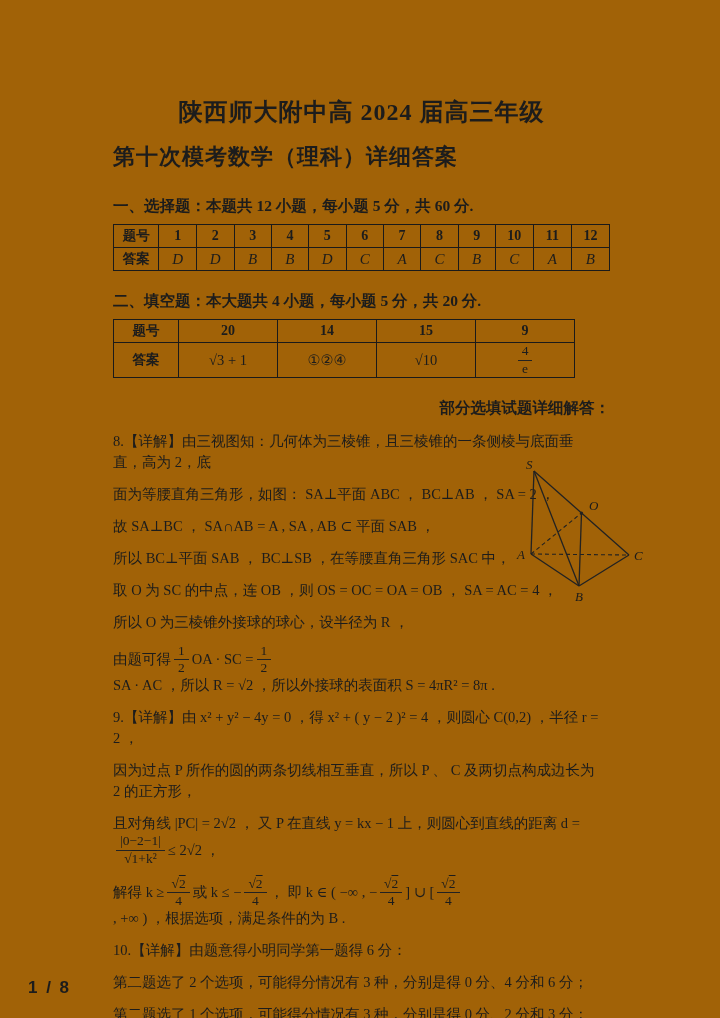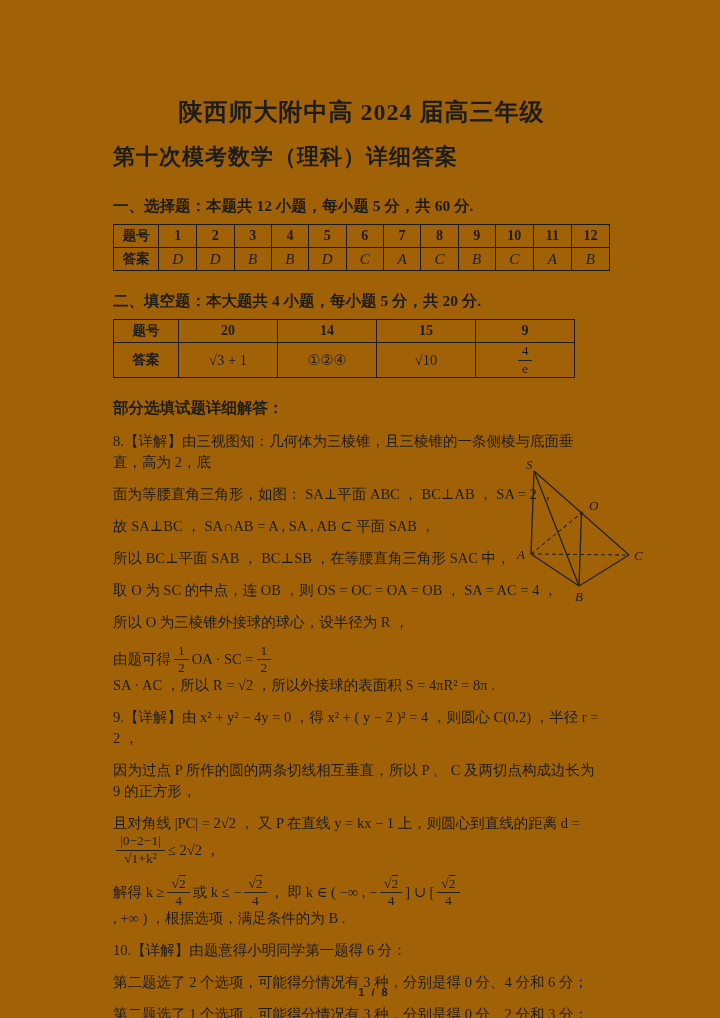--- a/index.html
+++ b/index.html
@@ -23,33 +23,33 @@
     font-size:14px;padding:1px 2px;height:20px;
   }
   table.ans-table th.lbl{font-family:"Liberation Sans","DejaVu Sans",sans-serif;font-size:13.5px;font-weight:bold;}
   table.ans-table td.num{font-weight:bold;}
   table.ans-table td.ansv{font-style:italic;font-size:15px;}
   #mc-table td.num,#mc-table td.ansv{width:37px;}
   #mc-table th.lbl{width:46px;}
   #fill-table th.lbl{width:60px;}
   #fill-table td{width:94px;}
   #fill-table tr.ans-row td{height:32px;font-size:14.5px;}
-  .sol-head{font-size:15.5px;font-weight:bold;margin:2px 0 12px 0;}
+  .sol-head{font-size:15.5px;font-weight:bold;margin:2px 0 12px 0;text-align:right;}
   .q{position:relative;margin:0 0 10px 0;}
   .ln{font-size:14.5px;line-height:21px;margin:0 8px 11px 0;}
   .ln.frac-line{display:flex;align-items:center;flex-wrap:wrap;min-height:40px;}
   .frac{display:inline-flex;flex-direction:column;align-items:center;
         vertical-align:middle;margin:0 3px;line-height:1.05;font-size:13.5px;}
   .frac .num{display:block;padding:0 4px 1px 4px;border-bottom:1.2px solid #222;}
   .frac .den{display:block;padding:1px 4px 0 4px;}
   .ovl{text-decoration:overline;}
   .diagram{position:absolute;right:-38px;top:26px;}
   .diagram text{font-size:13px;font-style:italic;fill:#1b1b1b;font-family:"Liberation Serif",serif;}
-  .footer{position:absolute;bottom:20px;left:0;right:0;text-align:center;
-          font-size:11px;font-weight:bold;letter-spacing:2px;
+  .footer{position:absolute;bottom:20px;left:0;right:0;
+          font-size:17px;font-weight:bold;letter-spacing:2px;
           font-family:"Liberation Sans","DejaVu Sans",sans-serif;padding-left:28px;}
 </style>
 </head>
 <body>
 
 <div class="page">
 
   <h1 class="title">陕西师大附中高 2024 届高三年级</h1>
   <h2 class="subtitle">第十次模考数学（理科）详细答案</h2>
 
@@ -145,21 +145,21 @@
           <span class="num">1</span>
           <span class="den">2</span>
         </span> OA · SC = <span class="frac">
           <span class="num">1</span>
           <span class="den">2</span>
         </span> SA · AC ，所以 R = √2 ，所以外接球的表面积 S = 4πR² = 8π .</p>
   </div>
 
   <div class="q">
     <p class="ln">9.【详解】由 x² + y² − 4y = 0 ，得 x² + ( y − 2 )² = 4 ，则圆心 C(0,2) ，半径 r = 2 ，</p>
-    <p class="ln">因为过点 P 所作的圆的两条切线相互垂直，所以 P 、 C 及两切点构成边长为 9 的正方形，</p>
+    <p class="ln">因为过点 P 所作的圆的两条切线相互垂直，所以 P 、 C 及两切点构成边长为 2 的正方形，</p>
     <p class="ln frac-line">且对角线 |PC| = 2√2 ， 又 P 在直线 y = kx − 1 上，则圆心到直线的距离 d = <span class="frac">
           <span class="num">|0−2−1|</span>
           <span class="den">√<span class="ovl">1+k²</span></span>
         </span> ≤ 2√2 ，</p>
     <p class="ln frac-line">解得 k ≥ <span class="frac">
           <span class="num">√<span class="ovl">2</span></span>
           <span class="den">4</span>
         </span> 或 k ≤ − <span class="frac">
           <span class="num">√<span class="ovl">2</span></span>
           <span class="den">4</span>

